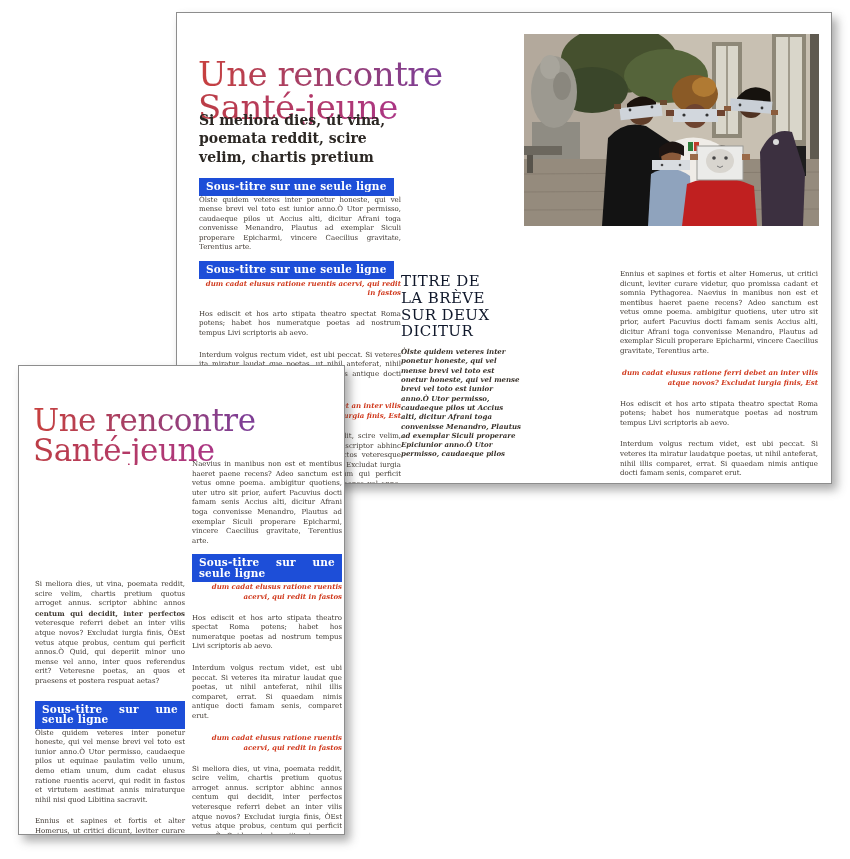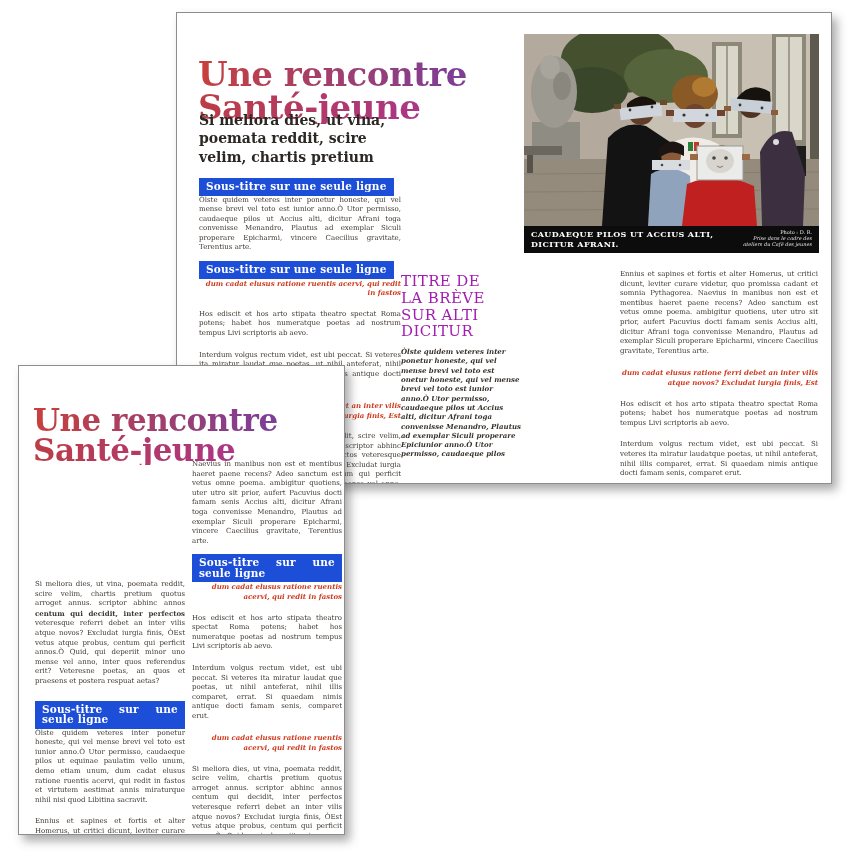--- a/index.html
+++ b/index.html
@@ -3,41 +3,41 @@
 <meta charset="utf-8">
 <style>
   html,body{margin:0;padding:0;background:#ffffff;}
   .canvas{position:relative;width:850px;height:859px;background:#fff;overflow:hidden;
           font-family:"DejaVu Serif", serif;color:#3f3831;}
   .page{position:absolute;background:#fff;border:1px solid #8d8d8d;
         box-shadow:5px 6px 9px rgba(70,70,70,.45);overflow:hidden;}
   .page-back{left:176px;top:12px;width:654px;height:470px;z-index:1;}
   .page-front{left:18px;top:365px;width:325px;height:468px;z-index:2;}
 
-  .headline{position:absolute;line-height:.97;letter-spacing:-.5px;font-weight:700;}
+  .headline{position:absolute;line-height:.97;letter-spacing:-.5px;font-weight:400;}
   .headline span{display:block;background-clip:text;-webkit-background-clip:text;color:transparent;}
   .hl-1{background-image:linear-gradient(90deg,#c8403e 0%,#7e3e95 95%);}
   .hl-2{background-image:linear-gradient(90deg,#bc3d45 0%,#a83590 95%);}
   .page-back .headline{left:21px;top:22px;font-size:34px;}
   .page-front .headline{left:14px;top:18px;font-size:31px;}
 
   .deck{position:absolute;left:22px;top:98px;width:205px;font-weight:bold;
         font-size:14px;line-height:1.32;color:#2b2723;}
   .lede{position:absolute;left:16px;top:92px;width:158px;font-weight:bold;
         font-size:13.5px;line-height:1.3;color:#221f1c;}
 
   .col{position:absolute;font-size:7px;line-height:9.6px;text-align:justify;}
   .col p{margin:0 0 0 0;}
   .col p + p{margin-top:12px;}
   .bar{display:inline-block;background:#1d4ed8;color:#fff;font-weight:bold;
        font-size:10.5px;line-height:1;padding:3px 7px 4px;letter-spacing:.2px;}
   .redlead{color:#d03a1e;font-weight:bold;font-style:italic;text-align:right;}
   .b-back-col1{left:22px;top:165px;width:202px;}
   .b-breve{left:224px;top:260px;width:120px;text-align:left;}
-  .breve-title{font-size:15px;line-height:1.12;color:#a21caf;letter-spacing:.4px;margin:0 0 7px 0;}
+  .breve-title{font-size:15px;line-height:1.12;color:#0f172a;letter-spacing:.4px;margin:0 0 7px 0;}
   .breve-body{font-size:7px;line-height:9.3px;font-weight:bold;font-style:italic;color:#39322b;}
   .b-back-col3{left:443px;top:257px;width:198px;}
   .mt6{margin-top:6px;} .mt8{margin-top:8px;} .mt14{margin-top:14px;} .mt12{margin-top:12px;}
 
   .photo{position:absolute;left:347px;top:21px;width:295px;height:192px;}
   .caption{position:absolute;left:347px;top:213px;width:295px;height:27px;background:#0c0c0c;
            color:#fff;box-sizing:border-box;padding:3px 7px;display:flex;justify-content:space-between;}
   .cap-main{font-size:8px;line-height:10px;letter-spacing:.4px;font-weight:bold;}
   .cap-credit{font-size:5px;line-height:6px;text-align:right;color:#e8e8e8;}
   .cap-credit .it{font-style:italic;}
@@ -129,49 +129,38 @@
       <path d="M183 118 Q196 106 210 116 L210 124 Q196 116 183 126 Z" fill="#19110c"></path>
       <rect x="173" y="112" width="46" height="34" fill="#ebebe9" stroke="#9a9a96" stroke-width="1"></rect>
       <ellipse cx="196" cy="127" rx="14" ry="12" fill="#d8d5cf"></ellipse>
       <circle cx="190" cy="124" r="1.8" fill="#444"></circle>
         <circle cx="202" cy="124" r="1.8" fill="#444"></circle>
       <path d="M193 132 Q196 135 199 132" stroke="#777" stroke-width="1" fill="none"></path>
       <rect x="166" y="120" width="8" height="6" fill="#9a6a48"></rect>
         <rect x="218" y="120" width="8" height="6" fill="#9a6a48"></rect>
     </svg>
 
-    <div class="caption">
-      <div class="cap-main">
-        <div>CAUDAEQUE PILOS UT ACCIUS ALTI,</div>
-        <div>DICITUR AFRANI.</div>
-      </div>
-      <div class="cap-credit">
-        <div>Photo : D. R.</div>
-        <div class="it">Prise dans le cadre des</div>
-        <div class="it">ateliers du Café des jeunes</div>
-      </div>
-    </div>
 
     <div class="col b-back-col1">
       <div class="bar">Sous-titre sur une seule ligne</div>
       <p class="mt6">Òlste quidem veteres inter ponetur honeste, qui vel mense brevi vel toto est iunior anno.Ò Utor permisso, caudaeque pilos ut Accius alti, dicitur Afrani toga convenisse Menandro, Plautus ad exemplar Siculi properare Epicharmi, vincere Caecilius gravitate, Terentius arte.</p>
       <div class="bar mt8">Sous-titre sur une seule ligne</div>
       <p class="redlead mt6">dum cadat elusus ratione ruentis acervi, qui redit in fastos</p>
       <p>Hos ediscit et hos arto stipata theatro spectat Roma potens; habet hos numeratque poetas ad nostrum tempus Livi scriptoris ab aevo.</p>
       <p>Interdum volgus rectum videt, est ubi peccat. Si veteres ita miratur laudat que poetas, ut nihil anteferat, nihil illis comparet, errat. Si quaedam nimis antique docti famam senis, comparet erut.</p>
       <p class="redlead">dum cadat elusus ratione ferri debet an inter vilis atque novos? Excludat iurgia finis, Est</p>
       <p>Si meliora dies, ut vina, poemata reddit, scire velim, chartis pretium quotus arroget annus. scriptor abhinc annos centum qui decidit, inter perfectos veteresque referri debet an inter vilis atque novos? Excludat iurgia finis, ÒEst vetus atque probus, centum qui perficit annos.Ò Quid, qui deperiit minor uno mense vel anno, inter quos referendus erit? Veteresne poetas, an quos</p>
       <p class="mt12">Òlste quidem veteres inter ponetur honeste, qui vel mense brevi vel toto est iunior anno.Ò Utor permisso, caudaeque pilos ut equinae paulatim, dum cadat</p>
     </div>
 
     <div class="col b-breve">
       <div class="breve-title">
         <div>TITRE DE</div>
         <div>LA BRÈVE</div>
-        <div>SUR ALTI</div>
+        <div>SUR DEUX</div>
         <div>DICITUR</div>
       </div>
       <div class="breve-body">Òlste quidem veteres inter ponetur honeste, qui vel mense brevi vel toto est onetur honeste, qui vel mense brevi vel toto est iunior anno.Ò Utor permisso, caudaeque pilos ut Accius alti, dicitur Afrani toga convenisse Menandro, Plautus ad exemplar Siculi properare Epiciunior anno.Ò Utor permisso, caudaeque pilos</div>
     </div>
 
     <div class="col b-back-col3">
       <p>Ennius et sapines et fortis et alter Homerus, ut critici dicunt, leviter curare videtur, quo promissa cadant et somnia Pythagorea. Naevius in manibus non est et mentibus haeret paene recens? Adeo sanctum est vetus omne poema. ambigitur quotiens, uter utro sit prior, aufert Pacuvius docti famam senis Accius alti, dicitur Afrani toga convenisse Menandro, Plautus ad exemplar Siculi properare Epicharmi, vincere Caecilius gravitate, Terentius arte.</p>
       <p class="redlead">dum cadat elusus ratione ferri debet an inter vilis atque novos? Excludat iurgia finis, Est</p>
       <p>Hos ediscit et hos arto stipata theatro spectat Roma potens; habet hos numeratque poetas ad nostrum tempus Livi scriptoris ab aevo.</p>
       <p>Interdum volgus rectum videt, est ubi peccat. Si veteres ita miratur laudatque poetas, ut nihil anteferat, nihil illis comparet, errat. Si quaedam nimis antique docti famam senis, comparet erut.</p>

